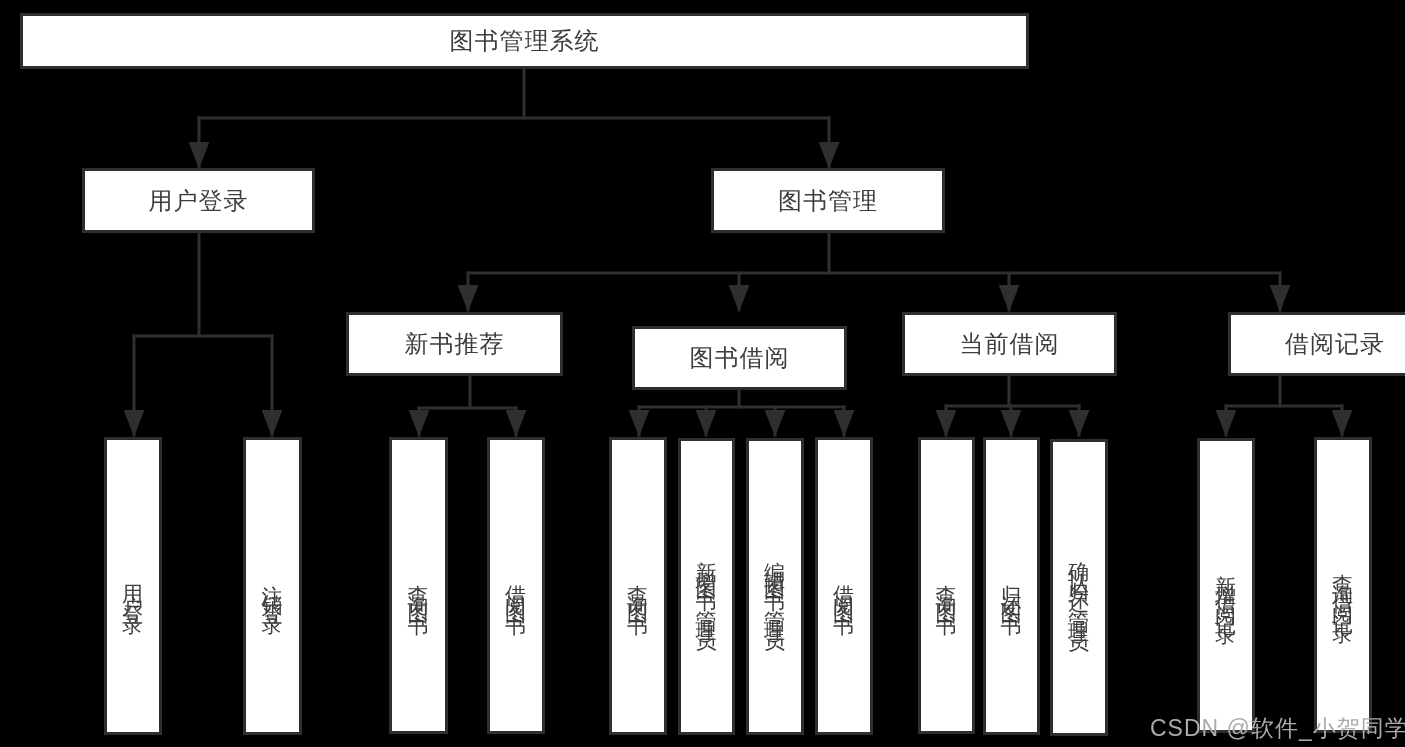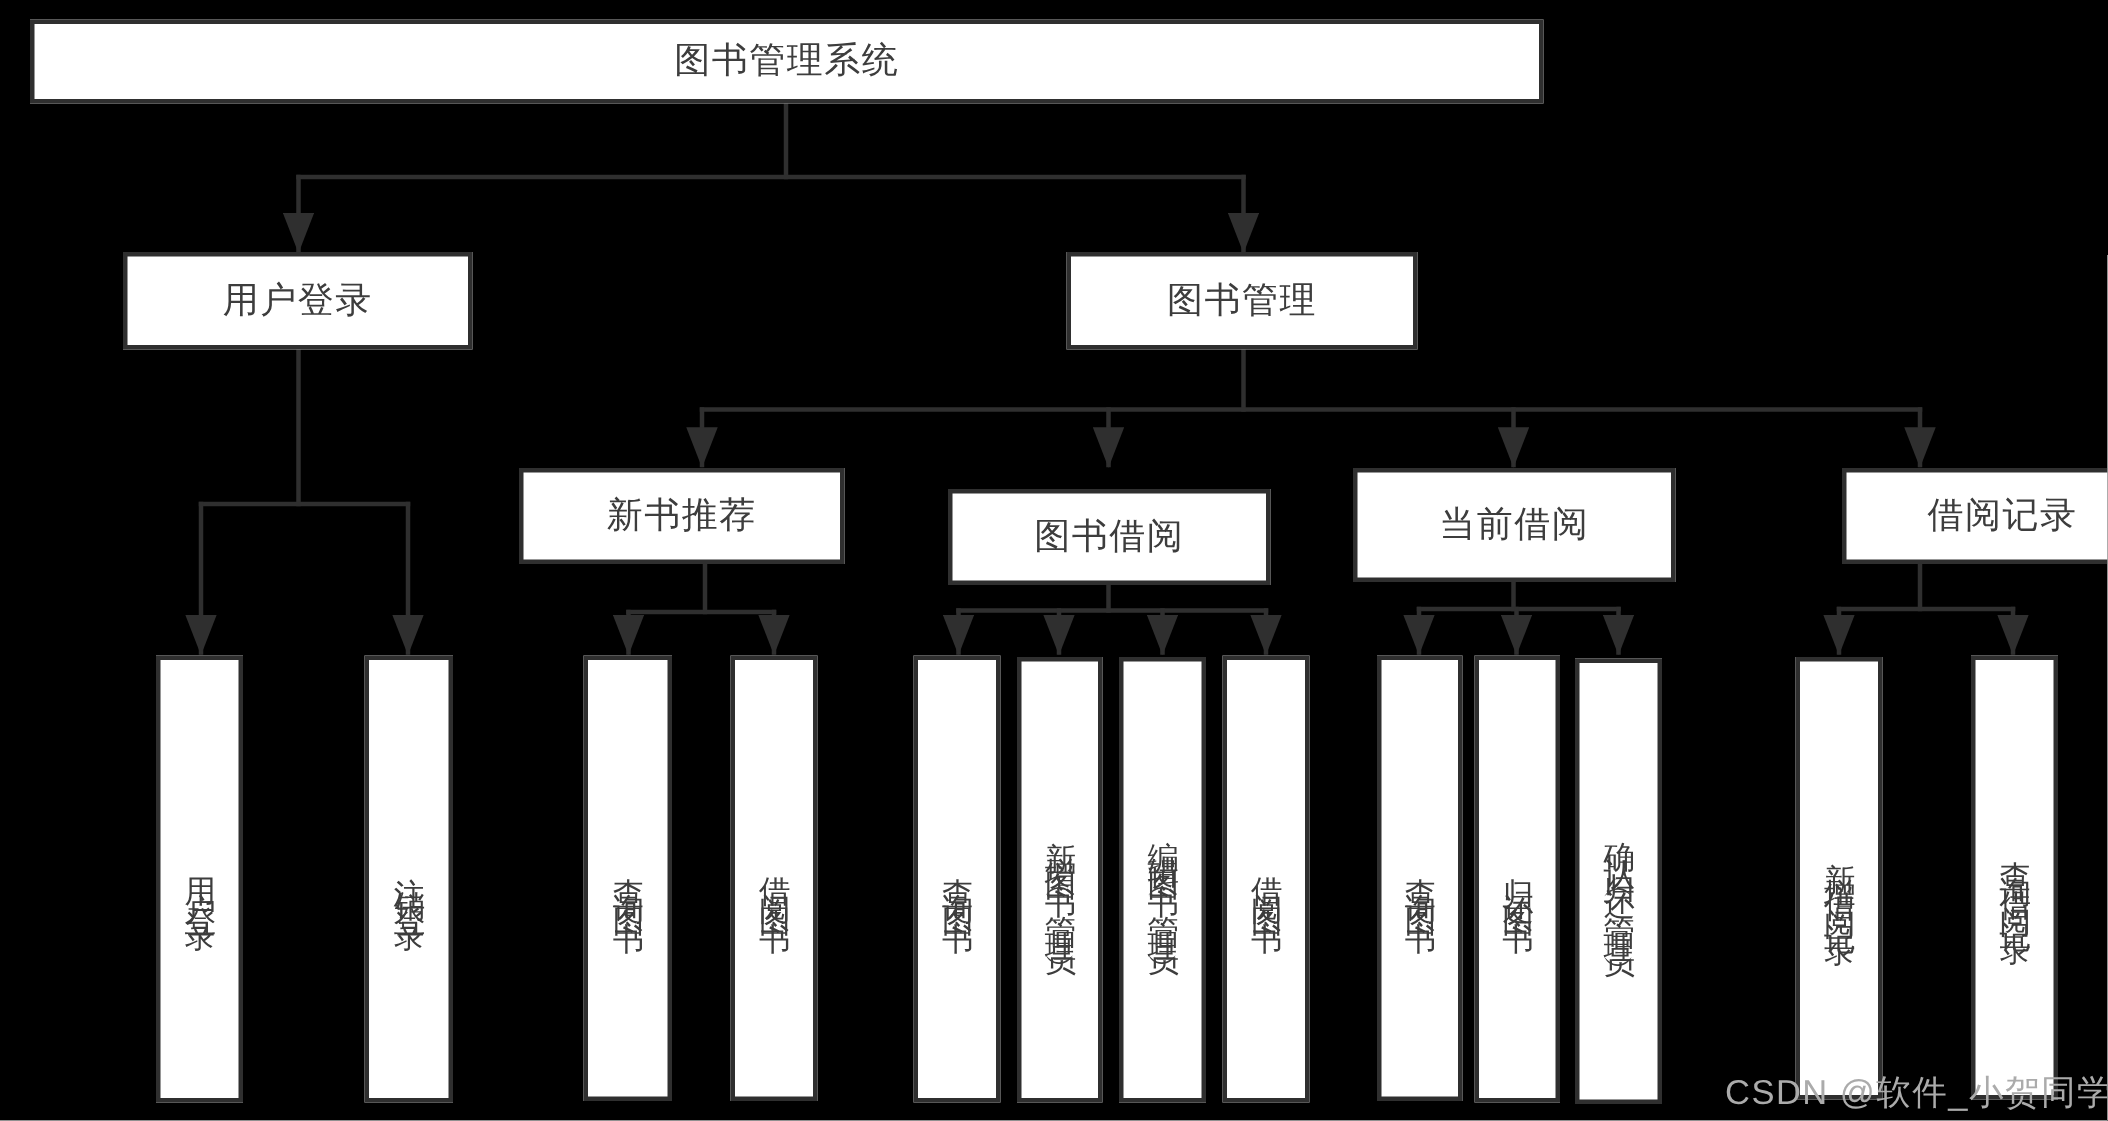--- a/index.html
+++ b/index.html
@@ -107,21 +107,21 @@
     </g>
   </svg>
 
   <div class="node hbox" style="left:20px;top:13px;width:1009px;height:56px;">图书管理系统</div>
 
   <div class="node hbox" style="left:82px;top:168px;width:233px;height:65px;">用户登录</div>
   <div class="node hbox" style="left:711px;top:168px;width:234px;height:65px;">图书管理</div>
 
   <div class="node hbox" style="left:346px;top:312px;width:217px;height:64px;">新书推荐</div>
   <div class="node hbox" style="left:632px;top:326px;width:215px;height:64px;">图书借阅</div>
-  <div class="node hbox" style="left:902px;top:312px;width:215px;height:76px;">当前借阅</div>
+  <div class="node hbox" style="left:902px;top:312px;width:215px;height:64px;">当前借阅</div>
   <div class="node hbox" style="left:1228px;top:312px;width:214px;height:64px;">借阅记录</div>
 
   <div class="node vbox" style="left:104px;top:437px;width:58px;height:298px;">用户登录</div>
   <div class="node vbox" style="left:243px;top:437px;width:59px;height:298px;">注销登录</div>
 
   <div class="node vbox" style="left:389px;top:437px;width:59px;height:297px;">查询图书</div>
   <div class="node vbox" style="left:487px;top:437px;width:58px;height:297px;">借阅图书</div>
 
   <div class="node vbox" style="left:609px;top:437px;width:58px;height:298px;">查询图书</div>
   <div class="node vbox" style="left:678px;top:438px;width:57px;height:297px;">新增图书（管理员）</div>

